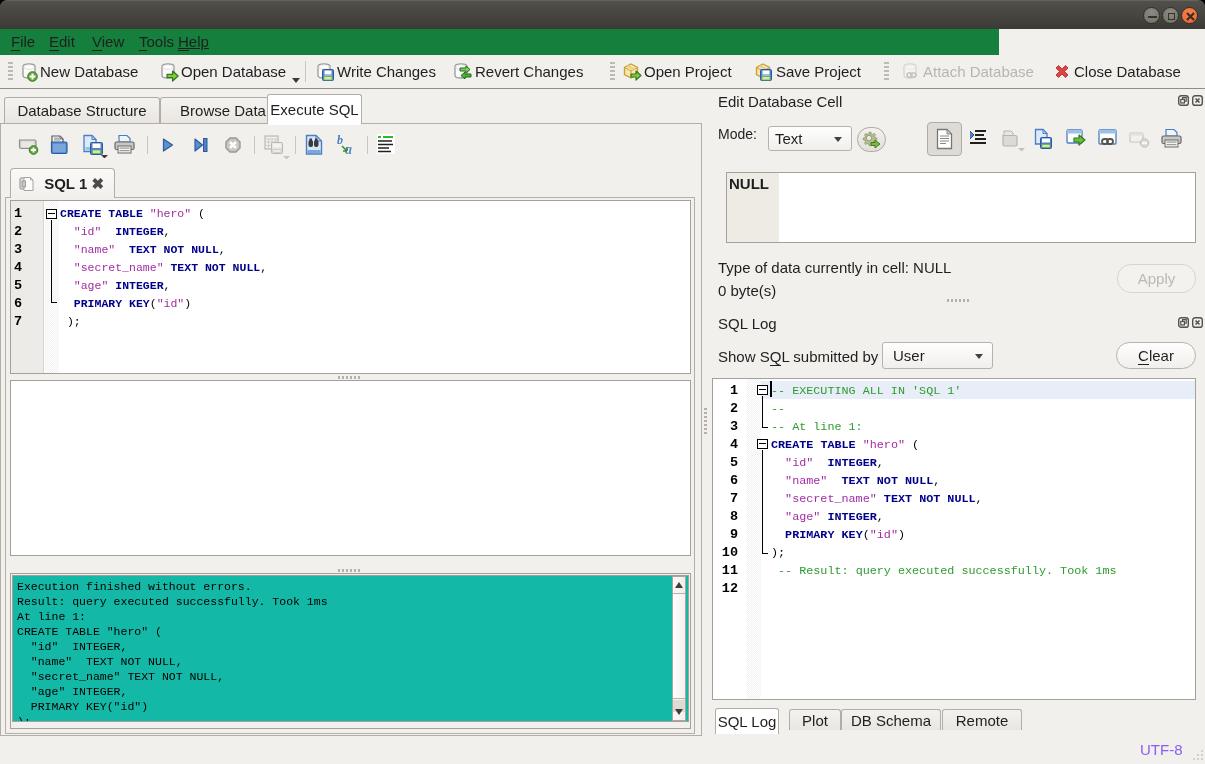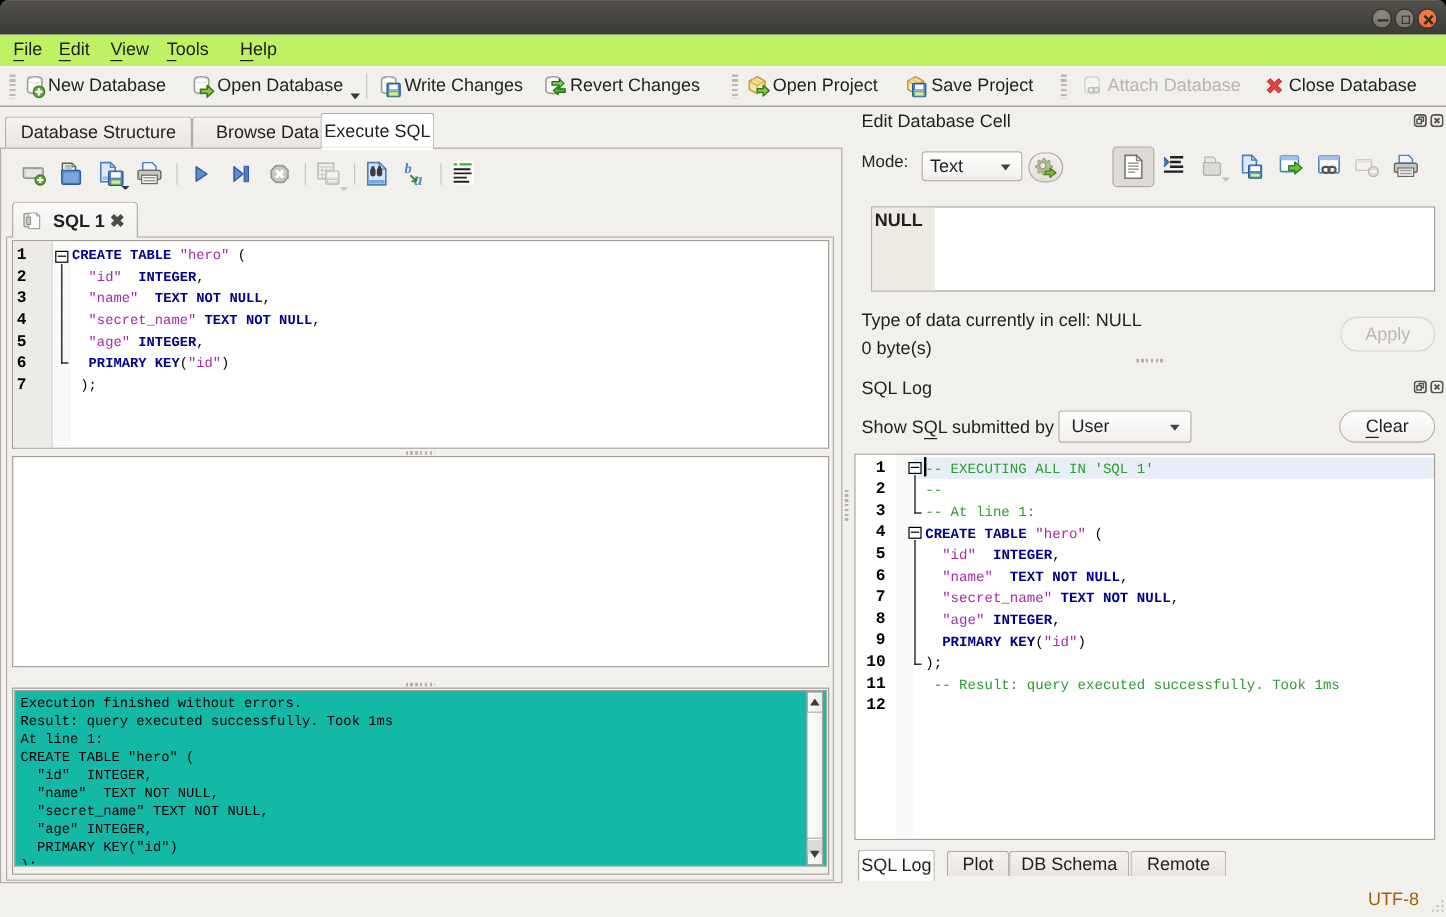--- a/index.html
+++ b/index.html
@@ -10,21 +10,21 @@
 #titlebar { position:absolute; left:0; top:0; width:1205px; height:29px;
   background:linear-gradient(#52504a, #3c3a35); border-top:1px solid #66635a;
   border-radius:7px 7px 0 0; }
 #title { position:absolute; width:100%; text-align:center; top:5px;
   color:#e8e6e3; font-size:15.3px; font-weight:bold; letter-spacing:0px; }
 .winbtn { position:absolute; top:6px; width:17px; height:17px; border-radius:50%;
   background:radial-gradient(circle at 50% 30%, #8d8b81, #716f66);
   border:1.5px solid #33322d; box-sizing:border-box; }
 #btn-close { background:radial-gradient(circle at 50% 30%, #f5804e, #ea6634); }
 
-#menubar { position:absolute; left:0; top:29px; width:1205px; height:27px; background:#bef264; }
+#menubar { position:absolute; left:0; top:29px; width:999px; height:27px; background:#15803d; }
 .menuitem { position:absolute; top:4px; font-size:15px; color:#1f1f1f; }
 .menuitem u, .btn u, .docktitle u { text-decoration:none; border-bottom:1.5px solid currentColor; padding-bottom:0px; }
 
 #toolbar { position:absolute; left:0; top:55px; width:1205px; height:34px; background:#f2f0ec;
   border-bottom:1px solid #908d86;text-align:center; }
 .tbitem { position:absolute; top:0; height:33px; display:flex; align-items:center; gap:2px;
   font-size:15px; color:#1f1f1f; }
 .tbitem.disabled { color:#b8b5af; }
 .tbsep { position:absolute; top:6px; width:1px; height:21px; background:#c9c5bf; }
 .tbhandle { position:absolute; top:7px; width:5px; height:20px;
@@ -71,21 +71,21 @@
         <path d="M5 5 L12 12 M12 5 L5 12" stroke="#3c2d20" stroke-width="2.2"></path>
       </svg>
     </div>
 </div>
 
 <div id="menubar">
   <div class="menuitem" style="left:11px;"><u>F</u>ile</div>
   <div class="menuitem" style="left:49px;"><u>E</u>dit</div>
   <div class="menuitem" style="left:92px;"><u>V</u>iew</div>
   <div class="menuitem" style="left:139px;"><u>T</u>ools</div>
-  <div class="menuitem" style="left:200px;"><u>H</u>elp</div>
+  <div class="menuitem" style="left:178px;text-decoration:underline;"><u>H</u>elp</div>
 </div>
 
 <svg width="0" height="0" style="position:absolute;">
 <defs>
 <g id="cyl">
         <path d="M2 3.5 Q2 1 8 1 Q14 1 14 3.5 L14 12.5 Q14 15 8 15 Q2 15 2 12.5 Z" fill="#fcfcfc" stroke="#9a9a9a" stroke-width="1.3"></path>
         <ellipse cx="8" cy="4" rx="5.2" ry="2.2" fill="#fff" stroke="#d5d5d5" stroke-width="0.8"></ellipse>
       </g>
 <g id="garrow">
         <path d="M1 4 L6 4 L6 1 L11 5.5 L6 10 L6 7 L1 7 Z" fill="#7fbf5f" stroke="#2e7d1e" stroke-width="1.2" stroke-linejoin="round"></path>
@@ -441,21 +441,21 @@
 
 <div class="tab active" style="left:715px; top:708px; width:64px; height:26px; padding-top:4px;">SQL Log</div>
 <div class="tab" style="left:789px; top:709px; width:52px; height:21px; padding-top:2px; overflow:hidden;">Plot</div>
 <div class="tab" style="left:841px; top:709px; width:100px; height:21px; padding-top:2px; overflow:hidden;">DB Schema</div>
 <div class="tab" style="left:942px; top:709px; width:80px; height:21px; padding-top:2px; overflow:hidden;">Remote</div>
 
 <div class="abs" style="left:770px; top:381px; width:1.5px; height:16px; background:#000;"></div>
 
 <div class="abs" style="left:704px; top:408px; width:3px; height:26px; background:repeating-linear-gradient(to bottom,#b5b1aa 0 2px,transparent 2px 4px);"></div>
 
-<div class="abs" style="left:1140px; top:741px; font-size:15px; color:#a16207;">UTF-8</div>
+<div class="abs" style="left:1140px; top:741px; font-size:15px; color:#8b5cf6;">UTF-8</div>
 <svg class="abs" style="left:1191px; top:749px;" width="13" height="13" viewBox="0 0 13 13">
   <g fill="#c9c5bf">
       <circle cx="11" cy="2" r="1"></circle>
       <circle cx="7" cy="6" r="1"></circle>
       <circle cx="11" cy="6" r="1"></circle>
       <circle cx="3" cy="10" r="1"></circle>
       <circle cx="7" cy="10" r="1"></circle>
       <circle cx="11" cy="10" r="1"></circle>
     </g>
 </svg>

